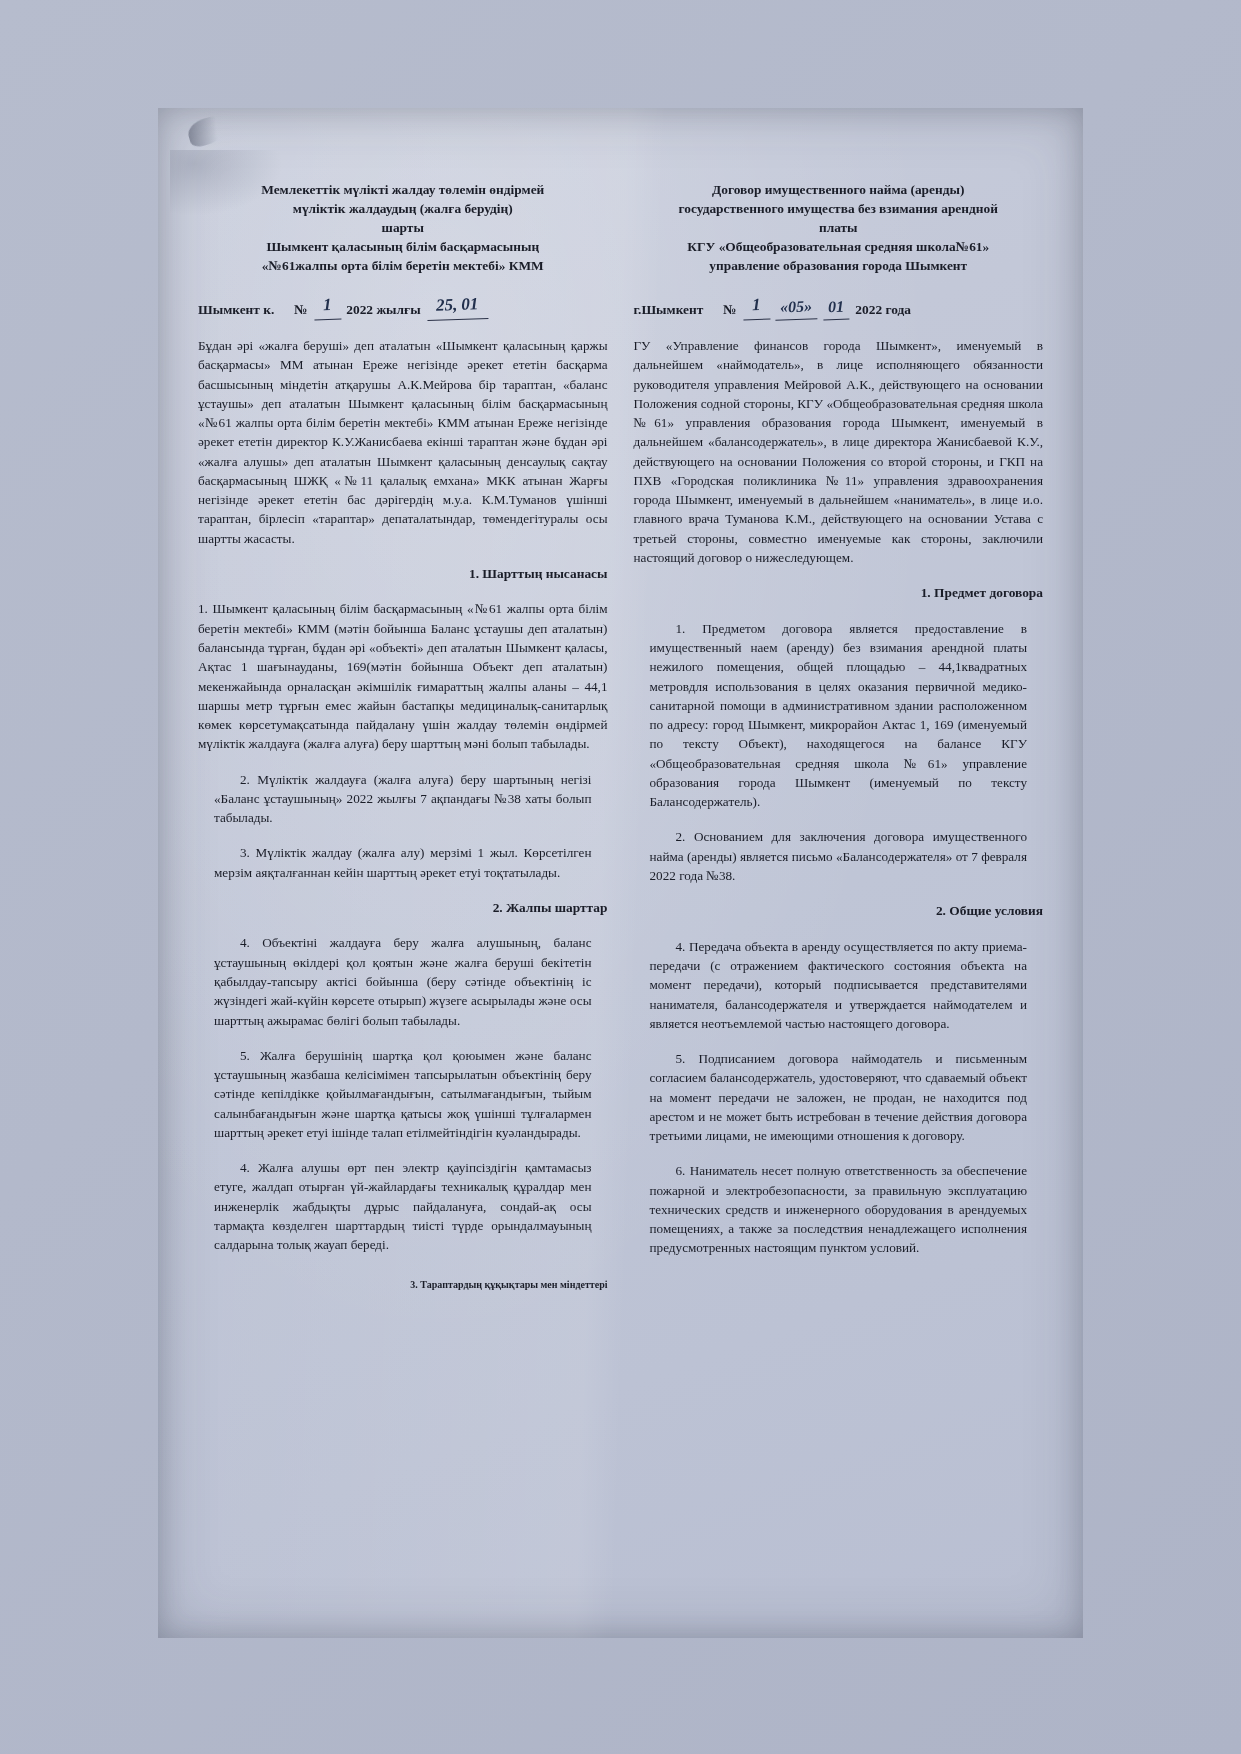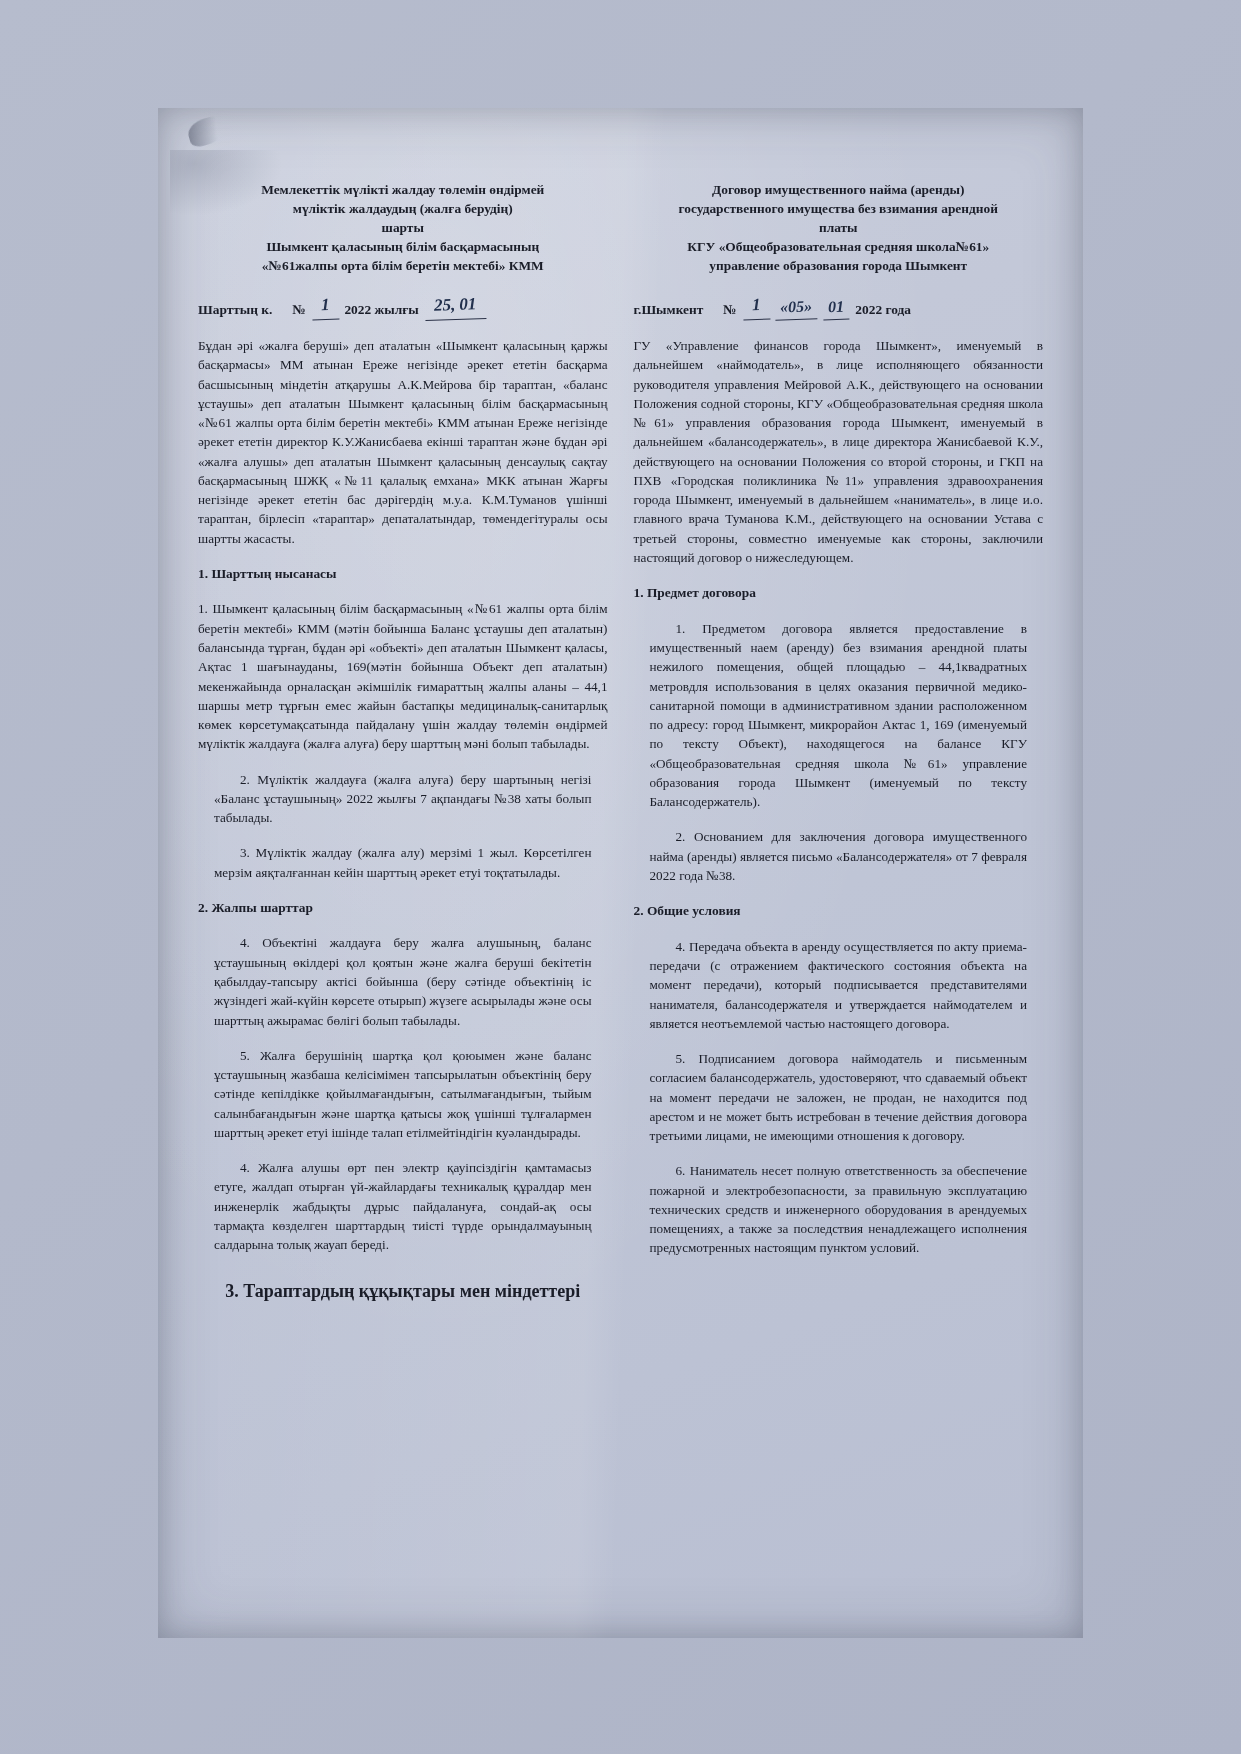--- a/index.html
+++ b/index.html
@@ -104,30 +104,30 @@
   p.body {
     margin: 16px 0 0 0;
     text-indent: 0;
   }
   p.ind {
     margin: 16px;
     text-indent: 26px;
     font-family: Liberation Serif, serif;
   }
   .sect {
-    text-align: left;
+    text-align: right;
     font-weight: bold;
     margin: 16px 0 5px 0;
     font-size: 13.4px;
   }
   .tail-title {
-    text-align: center;
+    text-align: right;
     font-weight: bold;
     margin-top: 24px;
-    font-size: 18px;
+    font-size: 10px;
   }
   .fold {
     position: absolute;
     left: 0; top: 0; width: 100%; height: 100%;
     background: linear-gradient(92deg, rgba(255,255,255,0.0) 0%, rgba(255,255,255,0.10) 48%, rgba(255,255,255,0.0) 52%);
     pointer-events: none;
   }
   .edge-shadow {
     position: absolute;
     left: 0; top: 0; width: 100%; height: 100%;
@@ -148,21 +148,21 @@
       <div class="col">
         <div class="hdr">
           <span class="ln">Мемлекеттік мүлікті жалдау төлемін өндірмей</span>
           <span class="ln">мүліктік жалдаудың (жалға берудің)</span>
           <span class="ln">шарты</span>
           <span class="ln">Шымкент қаласының білім басқармасының</span>
           <span class="ln">«№61жалпы орта білім беретін мектебі» КММ</span>
         </div>
 
         <div class="sig-row">
-          <span class="city">Шарттың к.</span>
+          <span class="city">Шымкент к.</span>
           <span class="no">№</span>
           <span class="hand">1</span>
           <span>2022 жылғы</span>
           <span class="hand">25, 01</span>
         </div>
 
         <p class="body">Бұдан әрі «жалға беруші» деп аталатын «Шымкент қаласының қаржы басқармасы» ММ атынан Ереже негізінде әрекет ететін басқарма басшысының міндетін атқарушы А.К.Мейрова бір тараптан, «баланс ұстаушы» деп аталатын Шымкент қаласының білім басқармасының «№61 жалпы орта білім беретін мектебі» КММ атынан Ереже негізінде әрекет ететін директор К.У.Жанисбаева екінші тараптан және бұдан әрі «жалға алушы» деп аталатын Шымкент қаласының денсаулық сақтау басқармасының ШЖҚ «№11 қалалық емхана» МКК атынан Жарғы негізінде әрекет ететін бас дәрігердің м.у.а. К.М.Туманов үшінші тараптан, бірлесіп «тараптар» депаталатындар, төмендегітуралы осы шартты жасасты.</p>
 
         <div class="sect">1. Шарттың нысанасы</div>
         <p class="body">1. Шымкент қаласының білім басқармасының «№61 жалпы орта білім беретін мектебі» КММ (мәтін бойынша Баланс ұстаушы деп аталатын) балансында тұрған, бұдан әрі «объекті» деп аталатын Шымкент қаласы, Ақтас 1 шағынауданы, 169(мәтін бойынша Объект деп аталатын) мекенжайында орналасқан әкімшілік ғимараттың жалпы аланы – 44,1 шаршы метр тұрғын емес жайын бастапқы медициналық-санитарлық көмек көрсетумақсатында пайдалану үшін жалдау төлемін өндірмей мүліктік жалдауға (жалға алуға) беру шарттың мәні болып табылады.</p>

